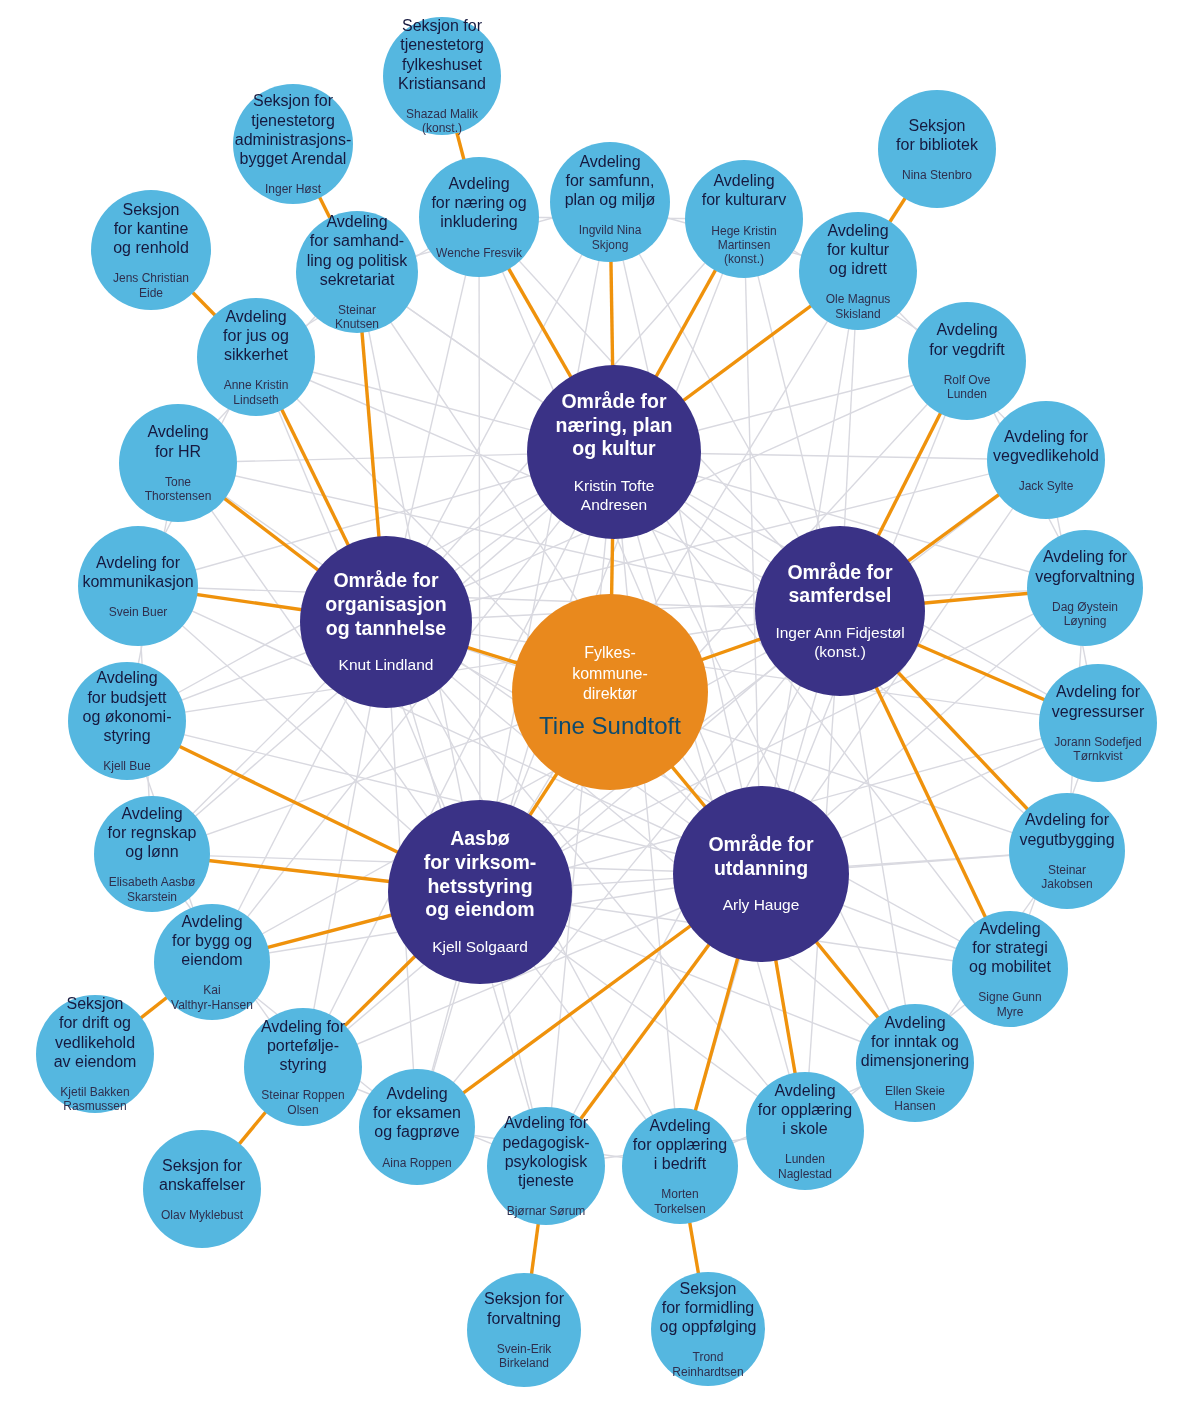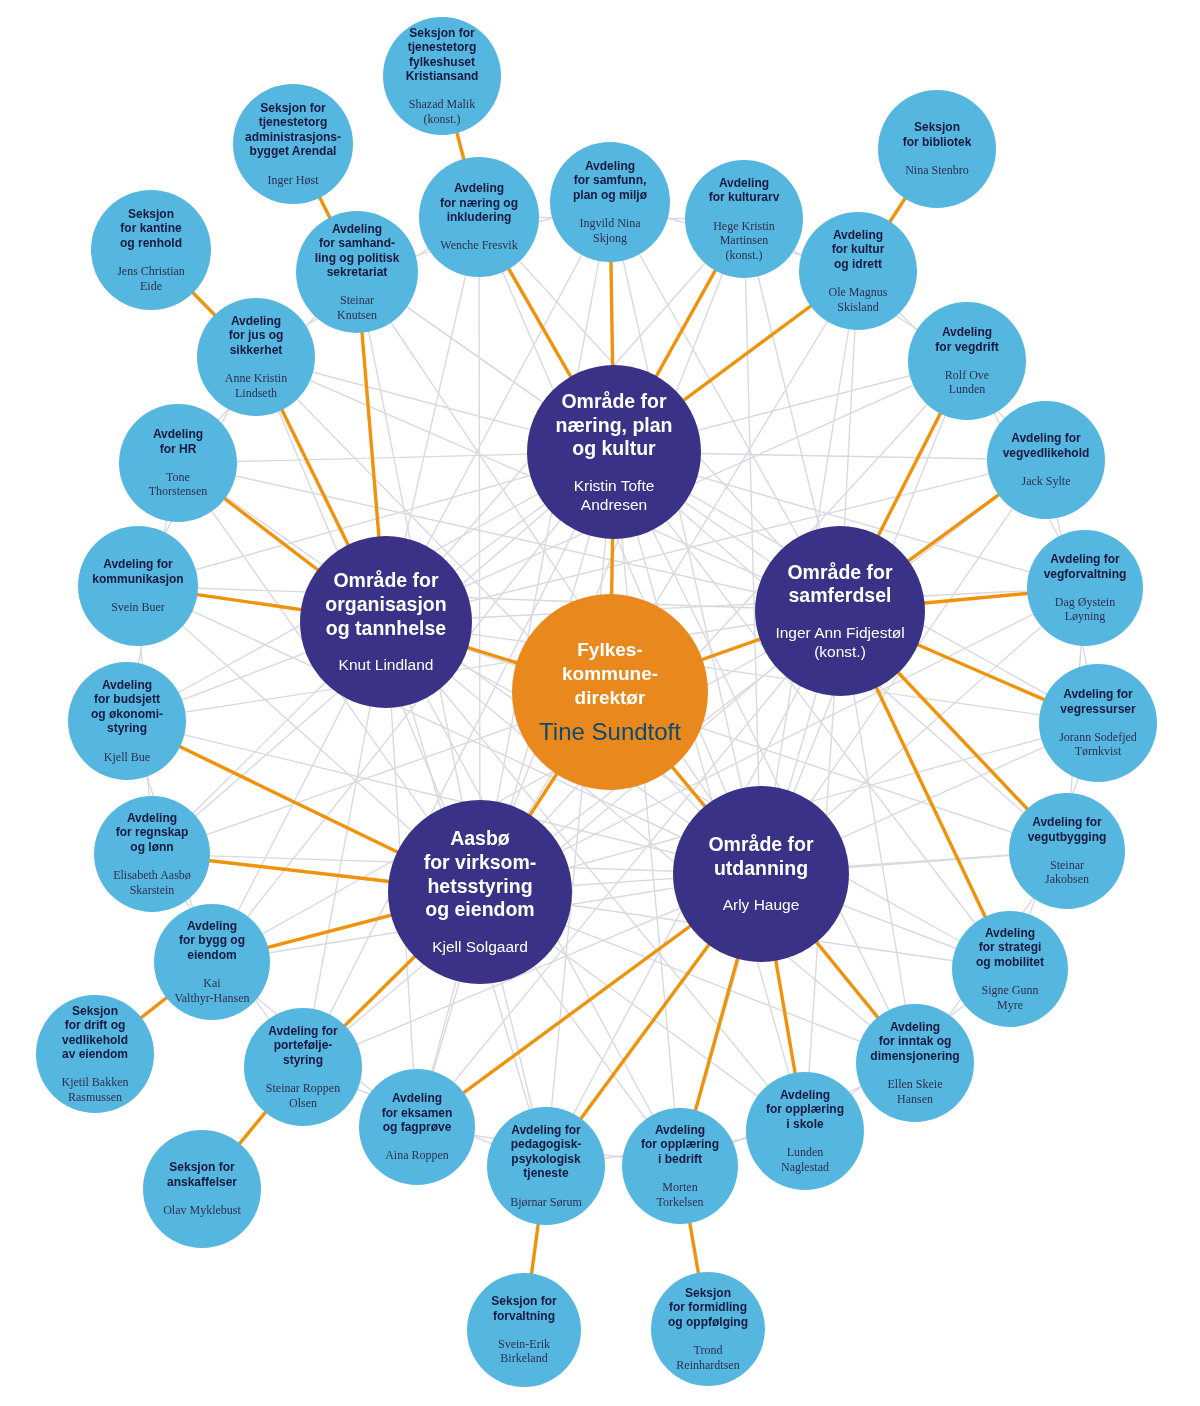--- a/index.html
+++ b/index.html
@@ -18,27 +18,27 @@
     border-radius: 50%;
     display: flex;
     flex-direction: column;
     align-items: center;
     justify-content: center;
     text-align: center;
     box-sizing: border-box;
   }
   .node-title, .node-name { white-space: pre-line; }
   .unit { background: var(--unit-fill); }
-  .unit .node-title { font-weight: bold; font-size: 12px; line-height: 1.2; color: var(--unit-title-text); }
-  .unit .node-name  { font-size: 12px; line-height: 1.2; color: var(--unit-name-text); margin-top: 14px; font-family: Liberation Serif, serif; }
+  .unit .node-title { font-weight: normal; font-size: 16px; line-height: 1.2; color: var(--unit-title-text); }
+  .unit .node-name  { font-size: 12px; line-height: 1.2; color: var(--unit-name-text); margin-top: 14px; }
   .area { background: var(--area-fill); }
   .area .node-title { font-weight: bold; font-size: 19.5px; line-height: 1.22; color: #ffffff; }
   .area .node-name  { font-size: 15.5px; line-height: 1.2; color: #ffffff; margin-top: 16px; }
   .center-node { background: var(--center-fill); }
-  .center-node .node-title { font-weight: bold; font-size: 19px; line-height: 1.28; color: #ffffff; }
+  .center-node .node-title { font-weight: normal; font-size: 16px; line-height: 1.28; color: #ffffff; }
   .center-node .node-name  { font-size: 24px; line-height: 1.2; color: #0c4a6e; margin-top: 7px; }
 </style>
 </head>
 <body>
 
 <div id="canvas">
   <svg id="links" width="1200" height="1406" viewBox="0 0 1200 1406">
       <line x1="479" y1="217" x2="386" y2="622" stroke="#d9d9e0" stroke-width="1.4"></line>
       <line x1="479" y1="217" x2="840" y2="611" stroke="#d9d9e0" stroke-width="1.4"></line>
       <line x1="479" y1="217" x2="480" y2="892" stroke="#d9d9e0" stroke-width="1.4"></line>

